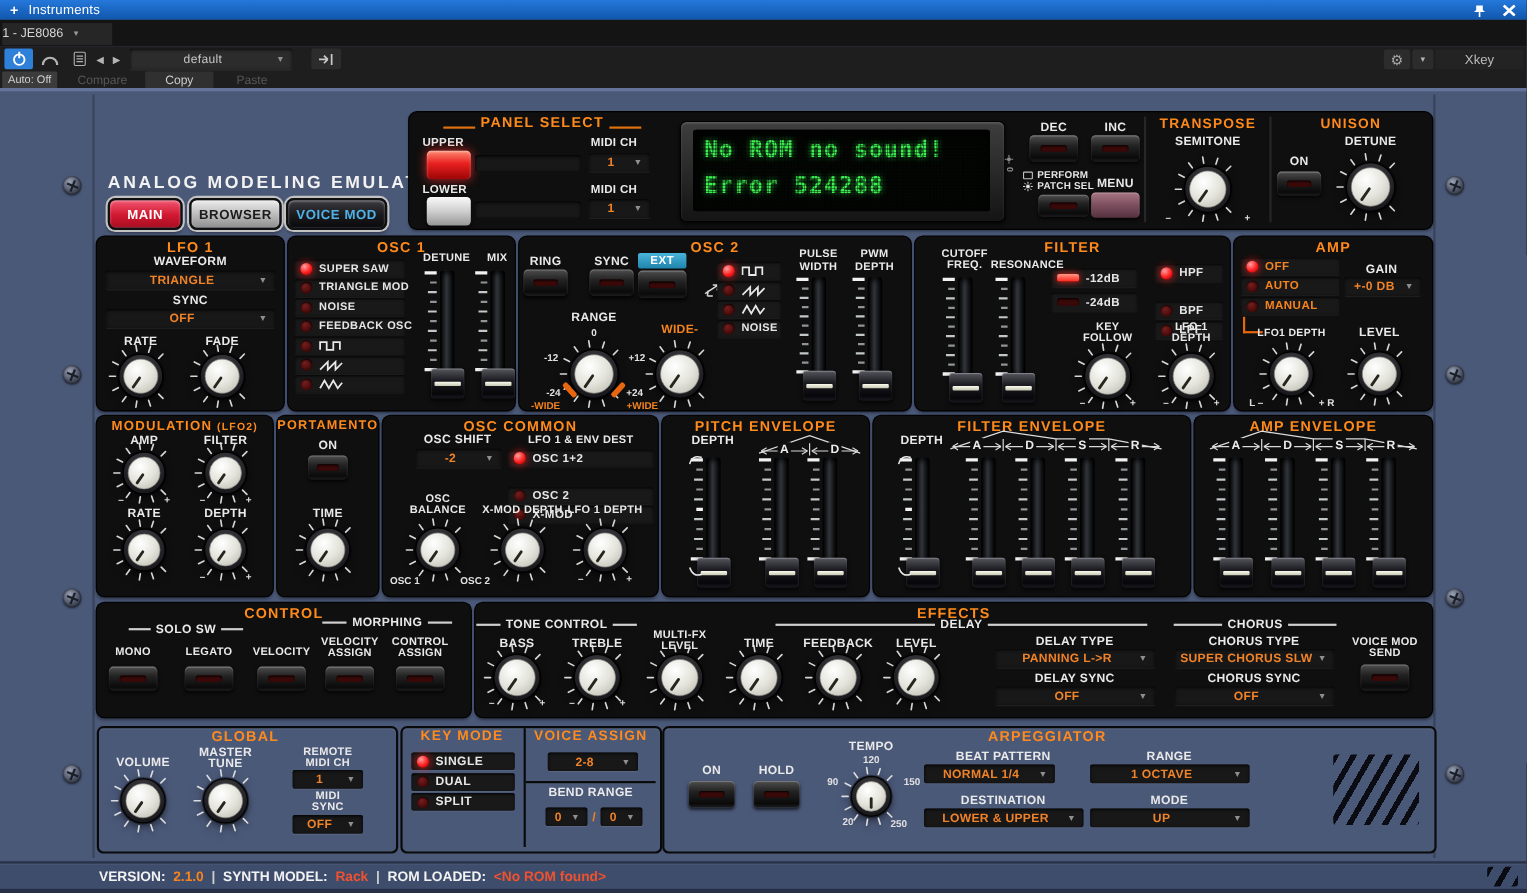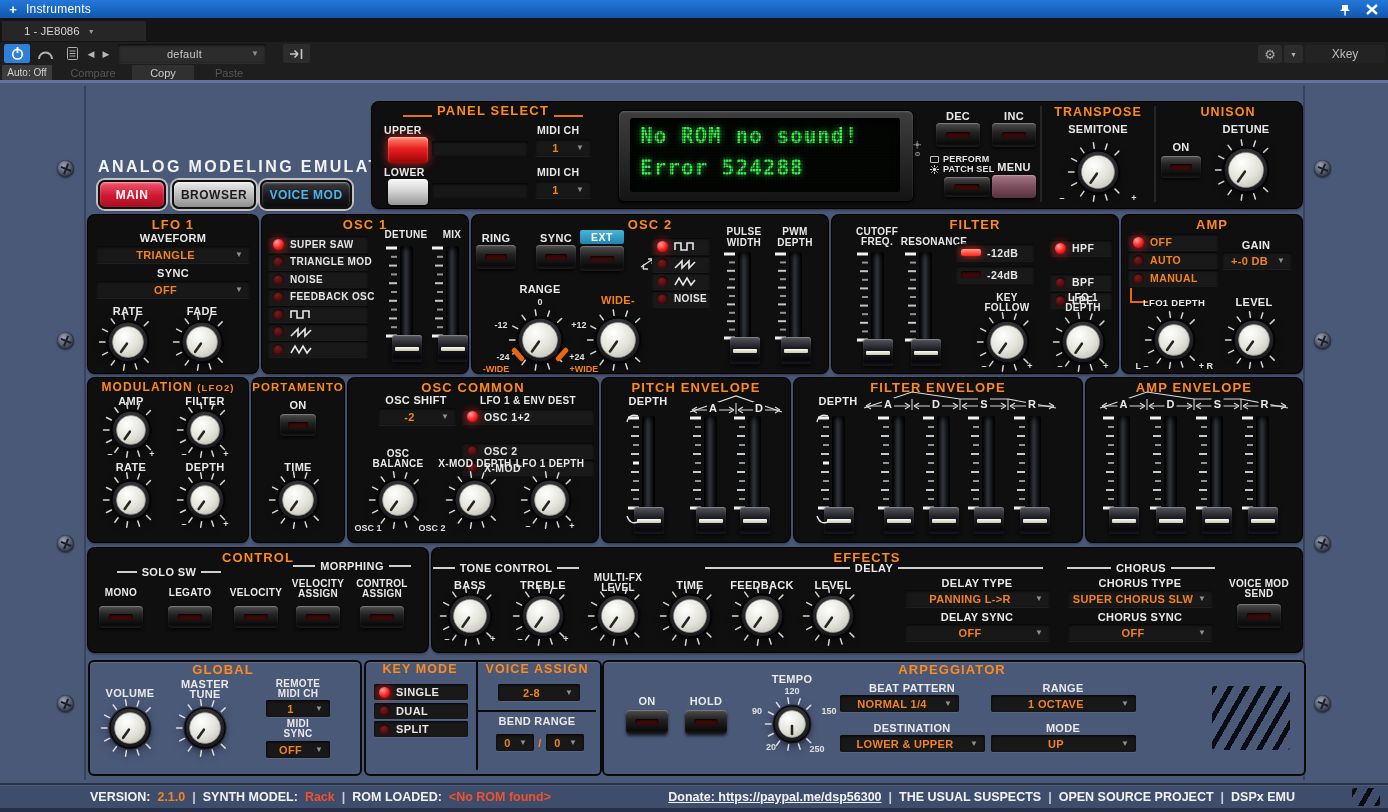--- a/index.html
+++ b/index.html
@@ -6,21 +6,21 @@
   #stage{position:relative;width:1388px;height:812px;overflow:hidden;
          font-family:"Liberation Sans",sans-serif;background:#4b5979;}
   .a{position:absolute;}
   
   .titlebar{left:0;top:0;width:1388px;height:18px;background:linear-gradient(#2478da,#1156ac);
             display:flex;align-items:center;color:#fff;}
   .tb-plus{width:26px;text-align:center;font:bold 13px "Liberation Sans",sans-serif;}
   .tb-title{font:12px "Liberation Sans",sans-serif;letter-spacing:.2px;}
   .tabrow{left:0;top:18px;width:1388px;height:24px;background:#141414;}
   .tab{position:absolute;left:2px;top:3px;width:100px;height:20px;background:#262626;color:#d6d6d6;
-       font:11.5px "Liberation Sans",sans-serif;display:flex;align-items:center;padding:0 22px;gap:8px;}
+       font:11.5px "Liberation Sans",sans-serif;display:flex;align-items:center;padding:0 0;gap:8px;}
   .toolrow{left:0;top:42px;width:1388px;height:38px;background:#1e1e1e;}
   .tbtn{position:absolute;height:19px;background:#2c2c2c;border-radius:2px;display:flex;align-items:center;justify-content:center;color:#b4b4b4;}
   .chip{position:absolute;height:15px;font:10px "Liberation Sans",sans-serif;display:flex;align-items:center;justify-content:center;border-radius:1px;}
   
   .sec{background:#0f0f0f;border-radius:7px;box-shadow:0 0 0 1px #000,0 2px 3px rgba(0,0,0,.45);}
   .bsec{background:#4b5979;border:2px solid #0a0a0a;border-radius:6px;box-shadow:inset 0 1px 0 rgba(255,255,255,.12);}
   .bt{position:absolute;transform:translateX(-50%);font:bold 13px "Liberation Sans",sans-serif;
       color:#ff8a1c;letter-spacing:1.1px;white-space:nowrap;}
   .lb{position:absolute;transform:translateX(-50%);font:bold 11px "Liberation Sans",sans-serif;
       color:#e9e9e9;letter-spacing:.3px;white-space:nowrap;line-height:11px;}
@@ -1598,18 +1598,15 @@
   <div class="dd" style="left:991px;top:735px;width:145px">
       <span class="ddv">UP</span>
       <i class="dda">▼</i>
     </div>
   <div class="vent" style="left:1212px;top:686px;width:78px;height:64px"></div>
 
   <div class="footer"></div>
   <div class="a ftxt" style="left:90px;top:790px">
     <span>VERSION:</span><span class="org">2.1.0</span><span style="color:#cfcfcf">|</span><span>SYNTH MODEL:</span><span class="red2">Rack</span><span style="color:#cfcfcf">|</span><span>ROM LOADED:</span><span class="red2">&lt;No ROM found&gt;</span>
   </div>
-  <div class="a ftxt" style="right:86px;top:790px">
-    <span style="text-decoration:underline">Donate: https://paypal.me/dsp56300</span><span style="color:#cfcfcf">|</span><span>THE USUAL SUSPECTS</span><span style="color:#cfcfcf">|</span><span>OPEN SOURCE PROJECT</span><span style="color:#cfcfcf">|</span><span>DSPx EMU</span>
-  </div>
   <div class="a" style="left:0;top:808px;width:1388px;height:4px;background:#262f47"></div>
   <div class="vent" style="left:1352px;top:788px;width:28px;height:18px"></div>
 </div>
 
 </body></html>

